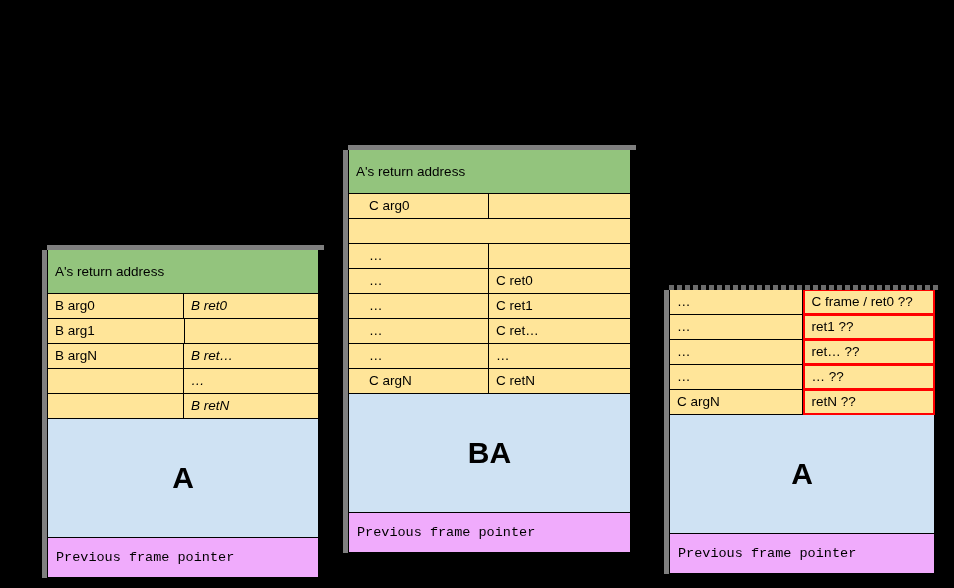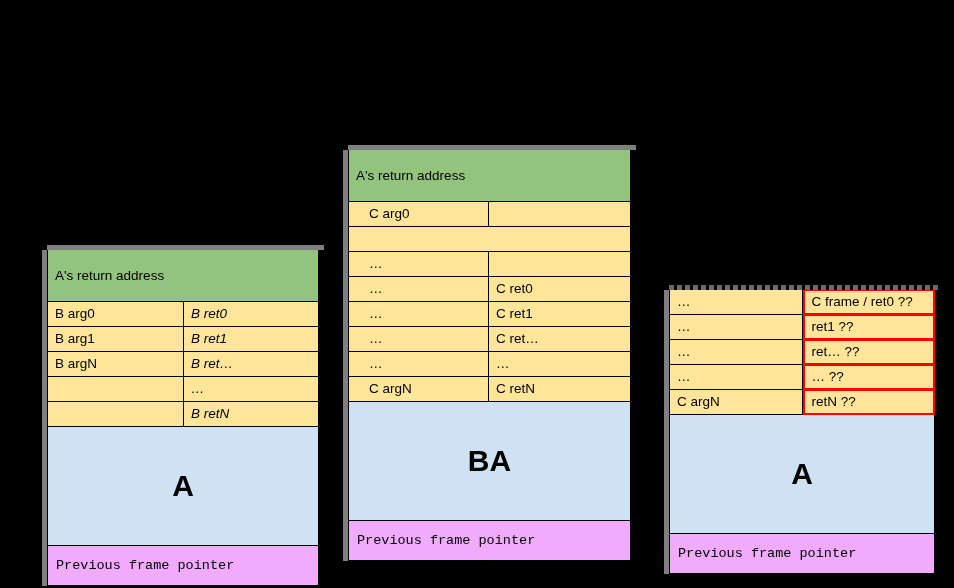--- a/index.html
+++ b/index.html
@@ -61,21 +61,21 @@
     align-items: center;
     font-size: 13.5px;
     color: #000000;
     line-height: 1;
     white-space: nowrap;
     overflow: hidden;
   }
 
   .header-row {
     background: #93c47d;
-    height: 52px;
+    height: 44px;
   }
   .header-row .cell { width: 100%; font-size: 13.5px; }
 
   .arg-row { height: 25px; background: #ffe599; }
   .arg-row .cell.left  { border-right: 1px solid #000000; }
   .arg-row .cell.right { }
 
   
   .row.redrow { border-color: #000000; }
   .cell.redbox {
@@ -137,21 +137,20 @@
   <div class="row header-row">
     <span class="cell">A's return address</span>
   </div>
 
   <div class="row arg-row">
     <span class="cell left">B arg0</span>
     <span class="cell right">B ret0</span>
   </div>
   <div class="row arg-row">
     <span class="cell left">B arg1</span>
-    <span class="cell right">B ret1</span>
   </div>
   <div class="row arg-row">
     <span class="cell left">B argN</span>
     <span class="cell right">B ret…</span>
   </div>
   <div class="row arg-row">
     <span class="cell left"></span>
     <span class="cell right">…</span>
   </div>
   <div class="row arg-row">

